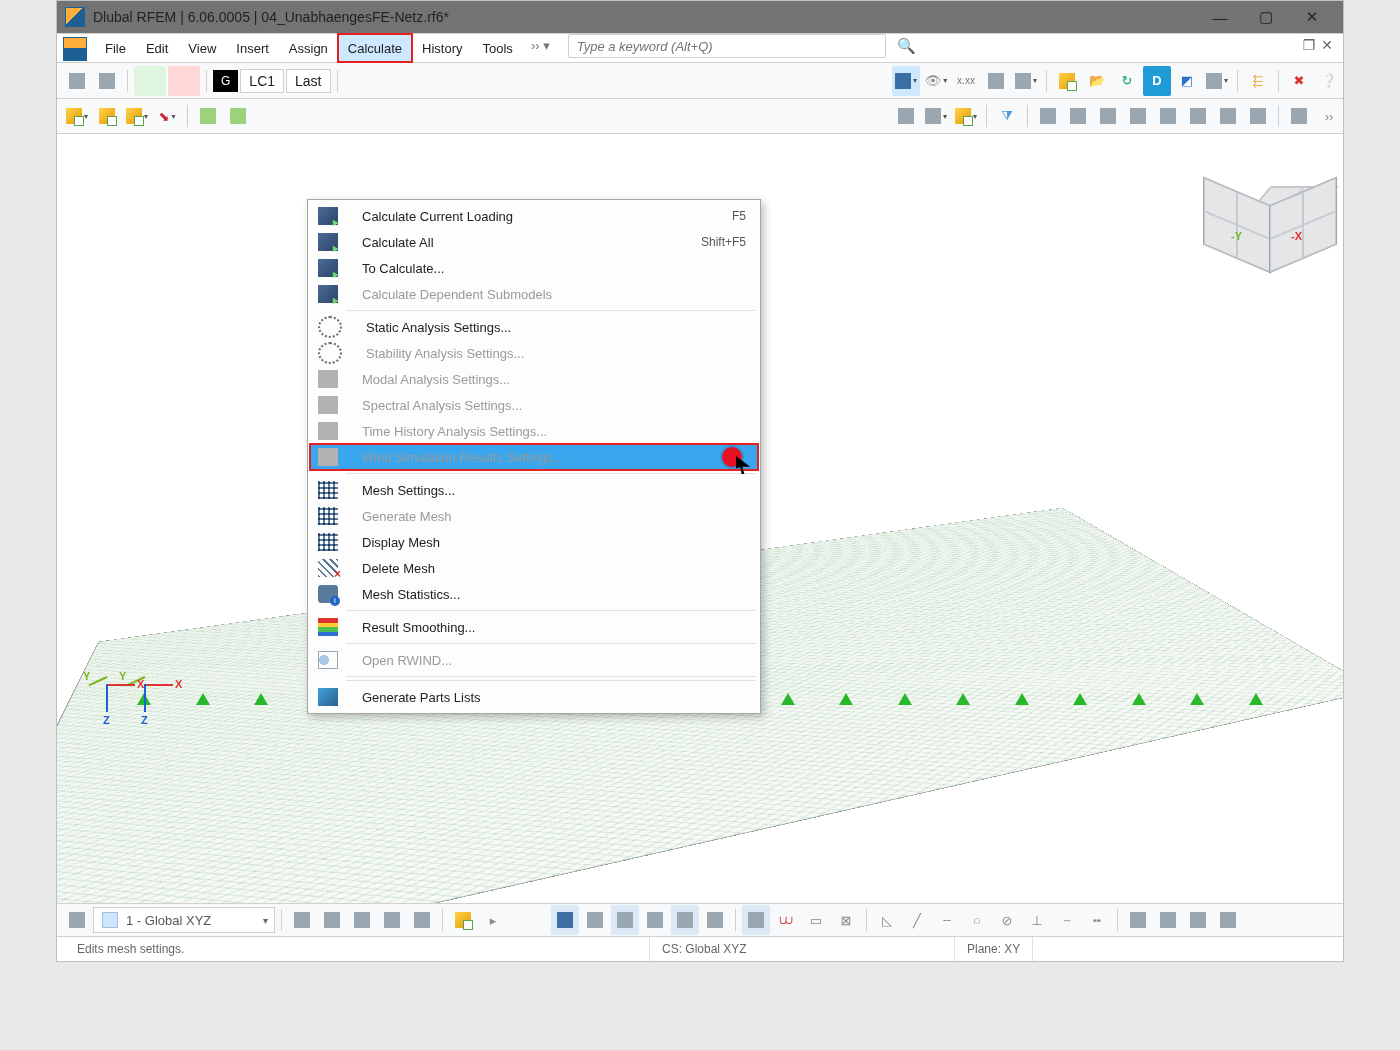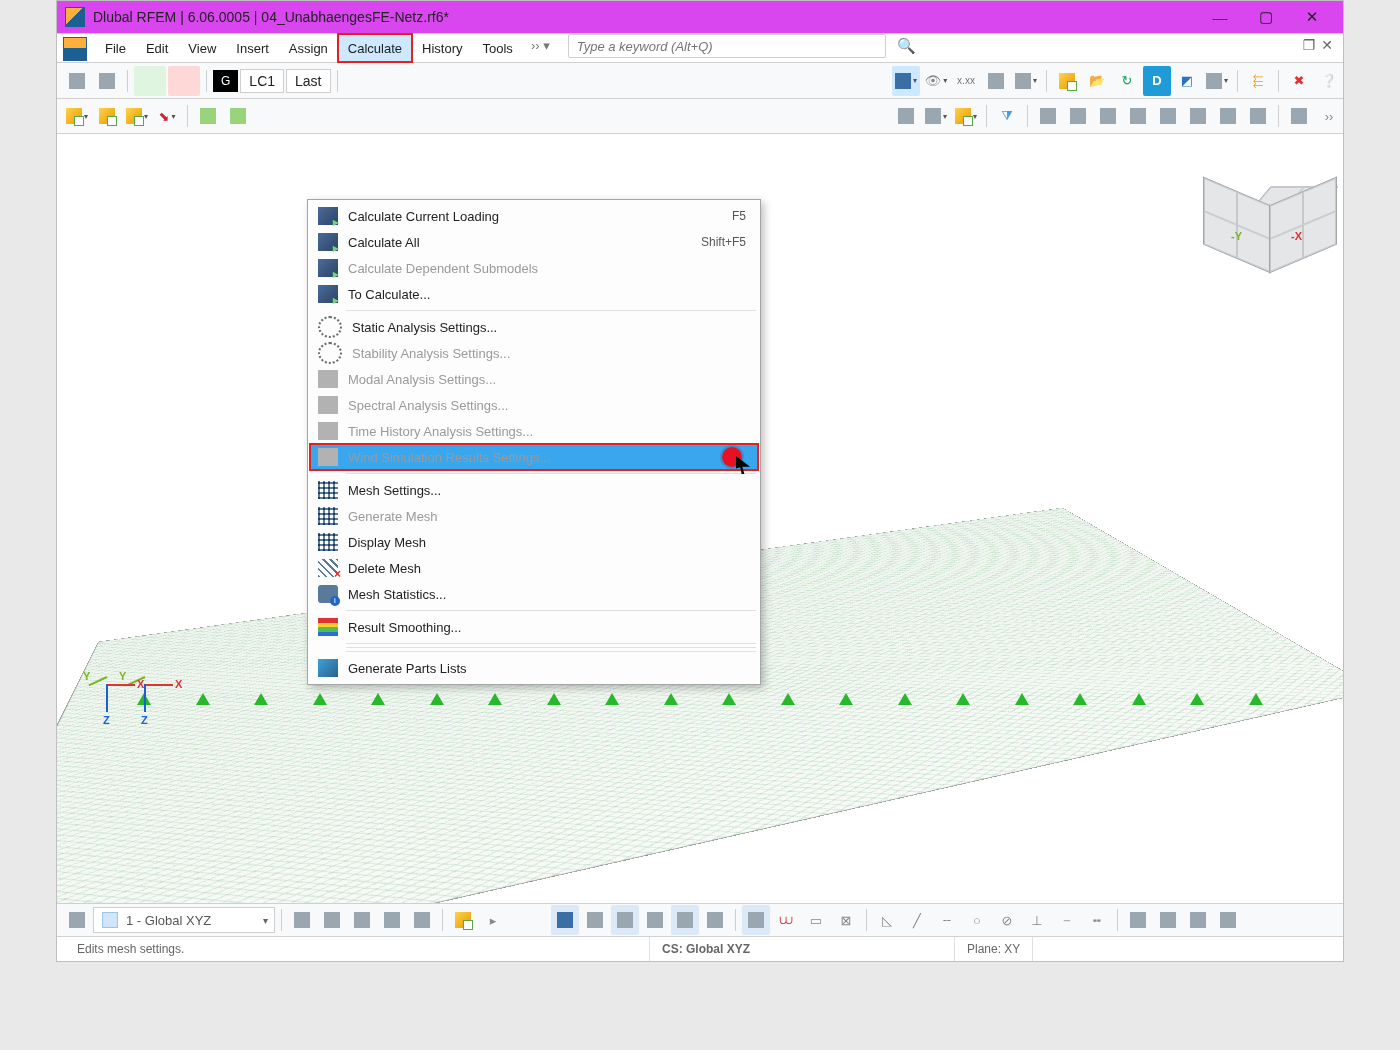--- a/index.html
+++ b/index.html
@@ -9,21 +9,21 @@
     --sep:#e0e0e0;
     --hl:#3aa6ee;
     --hl-border:#e62020;
     --disabled:#9a9a9a;
     --text:#222;
     --toolbar-bg:#f8f9fb;
   }
   html,body{margin:0;padding:0;font-family:"Segoe UI",Tahoma,Arial,sans-serif;font-size:13px;color:var(--text);background:#e9e9e9;height:100%;overflow:hidden;}
   .outer{width:1286px;height:960px;margin:0 auto;background:#fff;border:1px solid #bfbfbf;outline:4px solid #e9e9e9;display:flex;flex-direction:column;position:relative;}
   
-  .titlebar{height:32px;display:flex;align-items:center;padding:0 8px;background:#d946ef;border-bottom:1px solid #d0d0d0;font-size:14px;}
+  .titlebar{height:32px;display:flex;align-items:center;padding:0 8px;background:#737373;border-bottom:1px solid #d0d0d0;font-size:14px;}
   .app-icon{display:inline-block;width:18px;height:18px;border:1px solid #1b5f93;background:linear-gradient(135deg,#ffb03a 45%,#1b5f93 45%);margin-right:8px;}
   .title-text{flex:1;white-space:nowrap;overflow:hidden;}
   .win-controls{display:flex;}
   .win-btn{width:46px;height:28px;display:flex;align-items:center;justify-content:center;font-size:15px;font-family:"Segoe UI Symbol",Arial;}
   
   .menubar{height:28px;display:flex;align-items:stretch;background:#fff;border-bottom:1px solid #d0d0d0;padding-left:4px;}
   .menubar-right-icons{position:absolute;right:10px;top:36px;display:flex;gap:6px;color:#666;font-size:14px;}
   .menu-logo{display:inline-block;width:22px;height:22px;background:linear-gradient(180deg,#ffb03a 45%,#1b5f93 45%);margin:3px 8px 3px 2px;border:1px solid #1b5f93;}
   .menu-item{padding:4px 10px;display:flex;align-items:center;cursor:default;}
   .menu-item.open{background:#cde8ff;border:1px solid #2e8bd8;padding:3px 9px;}
@@ -71,21 +71,21 @@
     display:grid;grid-template-columns:1fr 1fr;grid-template-rows:1fr 1fr;}
   .viewcube .face div{border:1px solid #c6c9cc;}
   .viewcube .top{left:36px;top:0;transform:skewX(-40deg) scaleY(.55);transform-origin:bottom left;}
   .viewcube .side{left:0;top:35px;transform:skewY(23deg);}
   .viewcube .front{left:66px;top:35px;transform:skewY(-23deg);}
   .viewcube .lbl{position:absolute;font-size:11px;font-weight:bold;}
   .viewcube .lbl.y{left:28px;top:74px;color:#7ab51d;}
   .viewcube .lbl.x{left:88px;top:74px;color:#d33;}
   
   .dropdown{position:absolute;left:250px;top:65px;width:448px;background:var(--menu-bg);border:1px solid #a5a5a5;box-shadow:3px 3px 8px rgba(0,0,0,.25);padding:3px 2px;z-index:50;}
-  .dd-row{height:26px;display:flex;align-items:center;padding:0 12px 0 8px;gap:10px;position:relative;cursor:default;}
+  .dd-row{height:26px;display:flex;align-items:center;padding:0 12px 0 8px;gap:24px;position:relative;cursor:default;}
   .dd-row.disabled{color:var(--disabled);}
   .dd-sep{height:1px;background:var(--sep);margin:3px 2px 3px 36px;}
   .dd-icon{width:20px;height:18px;display:inline-block;flex:0 0 20px;}
   .dd-icon.grid{background:repeating-linear-gradient(0deg,#5a7a9b 0 2px,transparent 2px 5px),repeating-linear-gradient(90deg,#5a7a9b 0 2px,transparent 2px 5px);background-blend-mode:multiply;}
   .dd-icon.gridx{background:repeating-linear-gradient(45deg,#5a7a9b 0 2px,transparent 2px 5px);position:relative;}
   .dd-icon.gridx:after{content:"×";position:absolute;right:-3px;bottom:-4px;color:#d33;font-weight:bold;font-size:12px;}
   .dd-icon.info{background:#5a7a9b;border-radius:3px;position:relative;}
   .dd-icon.info:after{content:"i";position:absolute;right:-2px;bottom:-3px;background:#2165c7;color:#fff;width:10px;height:10px;border-radius:50%;font-size:8px;text-align:center;line-height:10px;}
   .dd-icon.rainbow{background:linear-gradient(180deg,#d33 0 25%,#ffcd2f 25% 50%,#4fc04f 50% 75%,#2d6fd8 75% 100%);}
   .dd-icon.wind{background:radial-gradient(circle at 30% 50%,#a7c9e8 30%,transparent 31%);box-shadow:inset 0 0 0 1px #9aa7b0;}
@@ -350,27 +350,27 @@
         <div class="dd-row">
           <span class="dd-icon calc"></span>
           <span class="dd-label">Calculate Current Loading</span>
           <span class="dd-accel">F5</span>
         </div>
         <div class="dd-row">
           <span class="dd-icon calc"></span>
           <span class="dd-label">Calculate All</span>
           <span class="dd-accel">Shift+F5</span>
         </div>
+        <div class="dd-row">
+          <span class="dd-icon calc"></span>
+          <span class="dd-label">To Calculate...</span>
+        </div>
         <div class="dd-row disabled">
           <span class="dd-icon calc"></span>
           <span class="dd-label">Calculate Dependent Submodels</span>
-        </div>
-        <div class="dd-row">
-          <span class="dd-icon calc"></span>
-          <span class="dd-label">To Calculate...</span>
         </div>
         <div class="dd-sep"></div>
         <div class="dd-row">
           <span class="dd-icon gear"></span>
           <span class="dd-label">Static Analysis Settings...</span>
         </div>
         <div class="dd-row disabled">
           <span class="dd-icon gear"></span>
           <span class="dd-label">Stability Analysis Settings...</span>
         </div>
@@ -412,20 +412,24 @@
         <div class="dd-row">
           <span class="dd-icon info"></span>
           <span class="dd-label">Mesh Statistics...</span>
         </div>
         <div class="dd-sep"></div>
         <div class="dd-row">
           <span class="dd-icon rainbow"></span>
           <span class="dd-label">Result Smoothing...</span>
         </div>
         <div class="dd-sep"></div>
+        <div class="dd-row disabled">
+          <span class="dd-icon wind"></span>
+          <span class="dd-label">Open RWIND...</span>
+        </div>
         <div class="dd-sep"></div>
         <div class="dd-sep"></div>
         <div class="dd-row">
           <span class="dd-icon list"></span>
           <span class="dd-label">Generate Parts Lists</span>
         </div>
       </div>
   </div>
 
   <div class="bottombar">
@@ -504,21 +508,21 @@
       </div>
     <div class="tb-btn">
         <span class="tb-icon icon-generic"></span>
       </div>
   </div>
 
   <div class="statusbar">
     <div class="cell" style="flex:0 0 560px;border-right:1px solid #e0e0e0;">
       <span>Edits mesh settings.</span>
     </div>
-    <div class="cell" style="flex:0 0 280px;font-weight:bold;">
+    <div class="cell" style="flex:0 0 280px;">
         <span>CS: Global XYZ</span>
       </div>
     <div class="cell">
         <span>Plane: XY</span>
       </div>
     <div class="spacer"></div>
   </div>
 
 </div>
 

